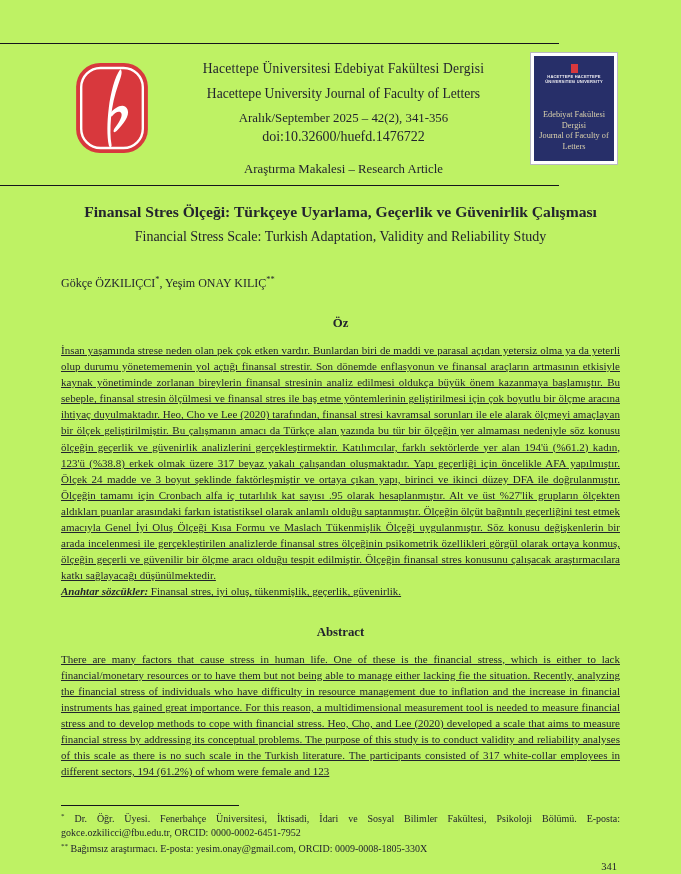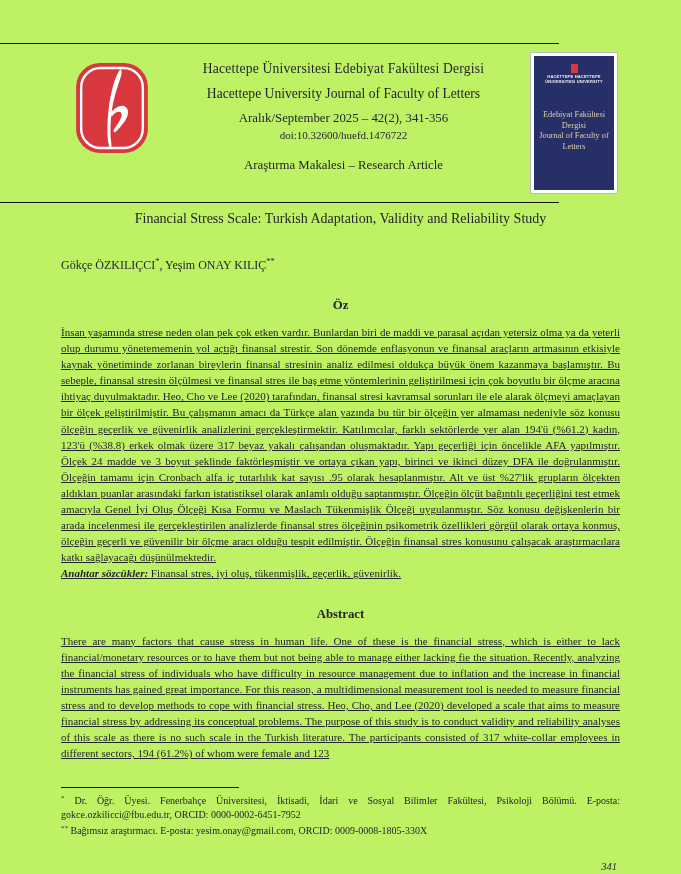--- a/index.html
+++ b/index.html
@@ -17,27 +17,27 @@
   .rule-top { margin-top:43px; }
 
   
   .header { display:flex; align-items:stretch; padding:6px 0 8px 0; }
   .logo-wrap { width:86px; padding:12px 0 0 14px; flex:0 0 auto; }
   .head-center { flex:1 1 auto; text-align:center; padding-top:8px; }
   .jt-tr { font-size:13.6px; letter-spacing:.2px; margin:3px 0 0 0; }
   .jt-en { font-size:13.6px; margin:9px 0 0 0; }
   .issue  { font-size:12.8px; margin:9px 0 0 0; }
   .issue .vol { }
-  .doi    { font-size:11px; margin:3px 0 0 0; }
+  .doi    { font-size:14px; margin:3px 0 0 0; }
   .atype  { font-size:12.8px; margin:17px 0 0 0; }
   .dates  { font-size:10.6px; font-style:italic; margin:6px 0 0 0; }
 
   
   .cover-frame {
-    flex:0 0 auto; width:88px; height:142px; margin:2px 2px 0 4px;
+    flex:0 0 auto; width:88px; height:113px; margin:2px 2px 0 4px;
     background:#fff; border:1px solid #b9b9c0; padding:3px; box-sizing:border-box;
   }
   .cover {
     width:100%; height:100%; background:#272f69;
     display:flex; flex-direction:column; align-items:center; box-sizing:border-box;
     padding-top:8px;
   }
   .cover-logo { width:7px; height:9px; background:#d8383d; margin-bottom:2px; }
   .cover-uni { color:#efeef2; font-size:4px; line-height:4.5px; text-align:center;
                font-family:"Liberation Sans","DejaVu Sans",sans-serif; font-weight:bold; letter-spacing:.2px; }
@@ -50,21 +50,21 @@
   sup { font-size:70%; }
 
   
   .sec-head { text-align:center; font-weight:bold; font-size:12.8px; margin:25px 0 0 0; }
   .body-text { font-size:11px; line-height:16.1px; text-align:justify; margin:11px 0 0 0;text-decoration:underline; }
   .kw-label { font-weight:bold; font-style:italic; }
 
   
   .fn-divider { width:178px; border:none; border-top:1.2px solid #14141c; margin:26px 0 4px 0; }
   .footnote { font-size:10px; line-height:13.6px; text-align:justify; margin:0; }
-  .page-num { position:absolute; right:64px; bottom:2px; font-size:10.5px; font-style:italic; }
+  .page-num { position:absolute; right:64px; bottom:2px; font-size:10.5px; }
 </style>
 </head>
 <body>
 
 <div class="page">
 
   <hr class="rule rule-top content">
 
   <div class="content header">
     <div class="logo-wrap">
@@ -93,20 +93,21 @@
           <div>Edebiyat Fakültesi Dergisi</div>
           <div>Journal of Faculty of Letters</div>
         </div>
       </div>
     </div>
   </div>
 
   <hr class="rule content">
 
   <div class="content">
+    <p class="title-tr">Finansal Stres Ölçeği: Türkçeye Uyarlama, Geçerlik ve Güvenirlik Çalışması</p>
     <p class="title-en">Financial Stress Scale: Turkish Adaptation, Validity and Reliability Study</p>
 
     <p class="authors"><span>Gökçe ÖZKILIÇCI</span><sup>*</sup><span>, </span><span>Yeşim ONAY KILIÇ</span><sup>**</sup></p>
 
     <p class="sec-head">Öz</p>
     <p class="body-text"><span>İnsan yaşamında strese neden olan pek çok etken vardır. Bunlardan biri de maddi ve parasal açıdan yetersiz olma ya da yeterli olup durumu yönetememenin yol açtığı finansal strestir. Son dönemde enflasyonun ve finansal araçların artmasının etkisiyle kaynak yönetiminde zorlanan bireylerin finansal stresinin analiz edilmesi oldukça büyük önem kazanmaya başlamıştır. Bu sebeple, finansal stresin ölçülmesi ve finansal stres ile baş etme yöntemlerinin geliştirilmesi için çok boyutlu bir ölçme aracına ihtiyaç duyulmaktadır. Heo, Cho ve Lee (2020) tarafından, finansal stresi kavramsal sorunları ile ele alarak ölçmeyi amaçlayan bir ölçek geliştirilmiştir. Bu çalışmanın amacı da Türkçe alan yazında bu tür bir ölçeğin yer almaması nedeniyle söz konusu ölçeğin geçerlik ve güvenirlik analizlerini gerçekleştirmektir. Katılımcılar, farklı sektörlerde yer alan 194'ü (%61.2) kadın, 123'ü (%38.8) erkek olmak üzere 317 beyaz yakalı çalışandan oluşmaktadır. Yapı geçerliği için öncelikle AFA yapılmıştır. Ölçek 24 madde ve 3 boyut şeklinde faktörleşmiştir ve ortaya çıkan yapı, birinci ve ikinci düzey DFA ile doğrulanmıştır. Ölçeğin tamamı için Cronbach alfa iç tutarlılık kat sayısı .95 olarak hesaplanmıştır. Alt ve üst %27'lik grupların ölçekten aldıkları puanlar arasındaki farkın istatistiksel olarak anlamlı olduğu saptanmıştır. Ölçeğin ölçüt bağıntılı geçerliğini test etmek amacıyla Genel İyi Oluş Ölçeği Kısa Formu ve Maslach Tükenmişlik Ölçeği uygulanmıştır. Söz konusu değişkenlerin bir arada incelenmesi ile gerçekleştirilen analizlerde finansal stres ölçeğinin psikometrik özellikleri görgül olarak ortaya konmuş, ölçeğin geçerli ve güvenilir bir ölçme aracı olduğu tespit edilmiştir. Ölçeğin finansal stres konusunu çalışacak araştırmacılara katkı sağlayacağı düşünülmektedir.</span><br>
       <span class="kw-label">Anahtar sözcükler:</span><span> Finansal stres, iyi oluş, tükenmişlik, geçerlik, güvenirlik.</span>
     </p>
 
     <p class="sec-head">Abstract</p>

